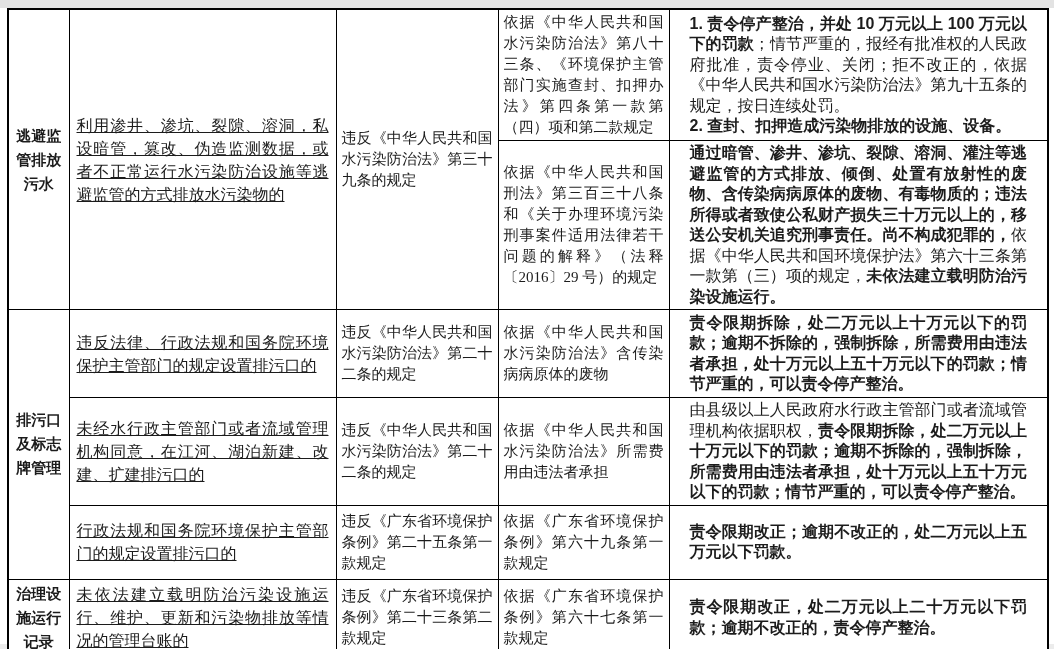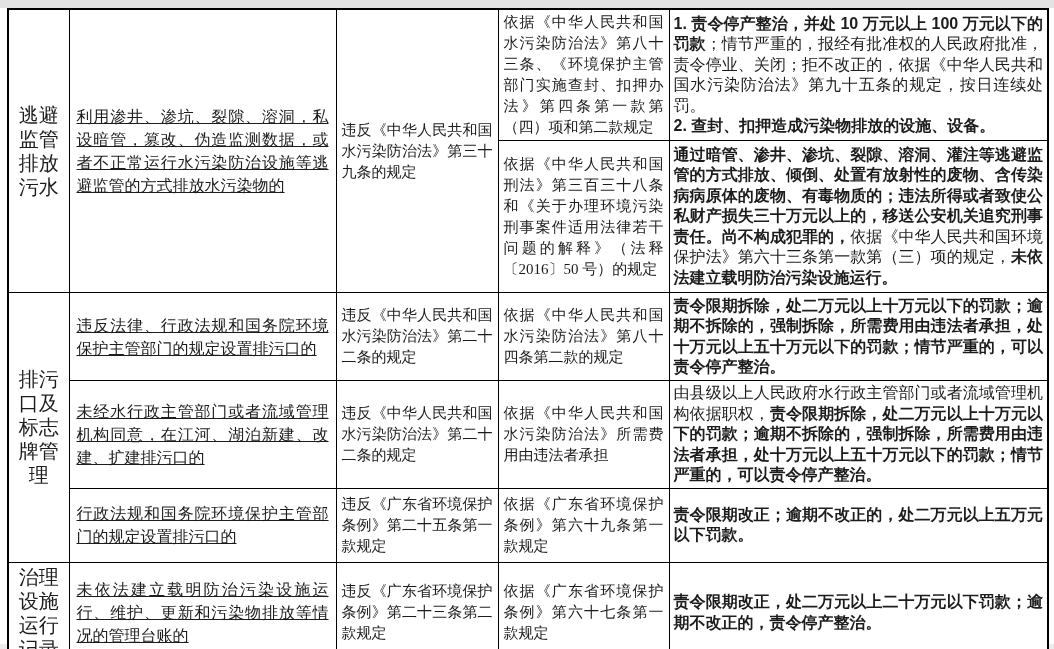--- a/index.html
+++ b/index.html
@@ -23,29 +23,29 @@
   }
   td{
     border:1px solid #000;
     vertical-align:middle;
     overflow:hidden;
     padding:2px 7px;
     box-sizing:border-box;
   }
   .cat{
     font-family:"Liberation Sans","DejaVu Sans",sans-serif;
-    font-weight:normal;
+    font-weight:bold;
     text-align:center;
-    font-size:20px;
+    font-size:15px;
     line-height:24px;
     padding:2px 4px;
   }
   .viol{font-size:16px;line-height:23px;text-align:justify;text-decoration:underline;}
   .law,.basis{font-size:15px;line-height:21px;padding:2px 5px;text-align:justify;}
-  .pen{font-size:16px;line-height:20.5px;text-align:justify;padding:2px 4px;}
+  .pen{font-size:16px;line-height:20.5px;text-align:justify;padding:2px 20px;}
   .pen .b,.basis .b,.viol .b{
     font-weight:bold;
     font-family:"Liberation Sans","DejaVu Sans",sans-serif;
   }
   tr.h1{height:127px;}
   tr.h2{height:152px;}
   tr.h3{height:88px;}
   tr.h4{height:103px;}
   tr.h5{height:74px;}
   tr.h6{height:68px;}
@@ -70,31 +70,31 @@
       <td class="cat" rowspan="2">逃避监管排放污水</td>
       <td class="viol" rowspan="2">利用渗井、渗坑、裂隙、溶洞，私设暗管，篡改、伪造监测数据，或者不正常运行水污染防治设施等逃避监管的方式排放水污染物的</td>
       <td class="law" rowspan="2">违反《中华人民共和国水污染防治法》第三十九条的规定</td>
       <td class="basis">依据《中华人民共和国水污染防治法》第八十三条、《环境保护主管部门实施查封、扣押办法》第四条第一款第（四）项和第二款规定</td>
       <td class="pen">
         <div><span class="b">1. 责令停产整治，并处 10 万元以上 100 万元以下的罚款</span><span>；情节严重的，报经有批准权的人民政府批准，责令停业、关闭；拒不改正的，依据《中华人民共和国水污染防治法》第九十五条的规定，按日连续处罚。</span></div>
         <div><span class="b">2. 查封、扣押造成污染物排放的设施、设备。</span></div>
       </td>
     </tr>
     <tr class="h2">
-      <td class="basis">依据《中华人民共和国刑法》第三百三十八条和《关于办理环境污染刑事案件适用法律若干问题的解释》（法释〔2016〕50 号）的规定</td>
+      <td class="basis">依据《中华人民共和国刑法》第三百三十八条和《关于办理环境污染刑事案件适用法律若干问题的解释》（法释〔2016〕29 号）的规定</td>
       <td class="pen">
         <div><span class="b">通过暗管、渗井、渗坑、裂隙、溶洞、灌注等逃避监管的方式排放、倾倒、处置有放射性的废物、含传染病病原体的废物、有毒物质的；违法所得或者致使公私财产损失三十万元以上的，移送公安机关追究刑事责任。尚不构成犯罪的，</span><span>依据《中华人民共和国环境保护法》第六十三条第一款第（三）项的规定，</span><span class="b">未依法建立载明防治污染设施运行。</span></div>
       </td>
     </tr>
 
     <tr class="h3">
       <td class="cat" rowspan="3">排污口及标志牌管理</td>
       <td class="viol">违反法律、行政法规和国务院环境保护主管部门的规定设置排污口的</td>
       <td class="law">违反《中华人民共和国水污染防治法》第二十二条的规定</td>
-      <td class="basis">依据《中华人民共和国水污染防治法》第八十四条第二款的规定</td>
+      <td class="basis">依据《中华人民共和国水污染防治法》含传染病病原体的废物</td>
       <td class="pen">
         <div><span class="b">责令限期拆除，处二万元以上十万元以下的罚款；逾期不拆除的，强制拆除，所需费用由违法者承担，处十万元以上五十万元以下的罚款；情节严重的，可以责令停产整治。</span></div>
       </td>
     </tr>
     <tr class="h4">
       <td class="viol">未经水行政主管部门或者流域管理机构同意，在江河、湖泊新建、改建、扩建排污口的</td>
       <td class="law">违反《中华人民共和国水污染防治法》第二十二条的规定</td>
       <td class="basis">依据《中华人民共和国水污染防治法》所需费用由违法者承担</td>
       <td class="pen">
         <div><span>由县级以上人民政府水行政主管部门或者流域管理机构依据职权，</span><span class="b">责令限期拆除，处二万元以上十万元以下的罚款；逾期不拆除的，强制拆除，所需费用由违法者承担，处十万元以上五十万元以下的罚款；情节严重的，可以责令停产整治。</span></div>

